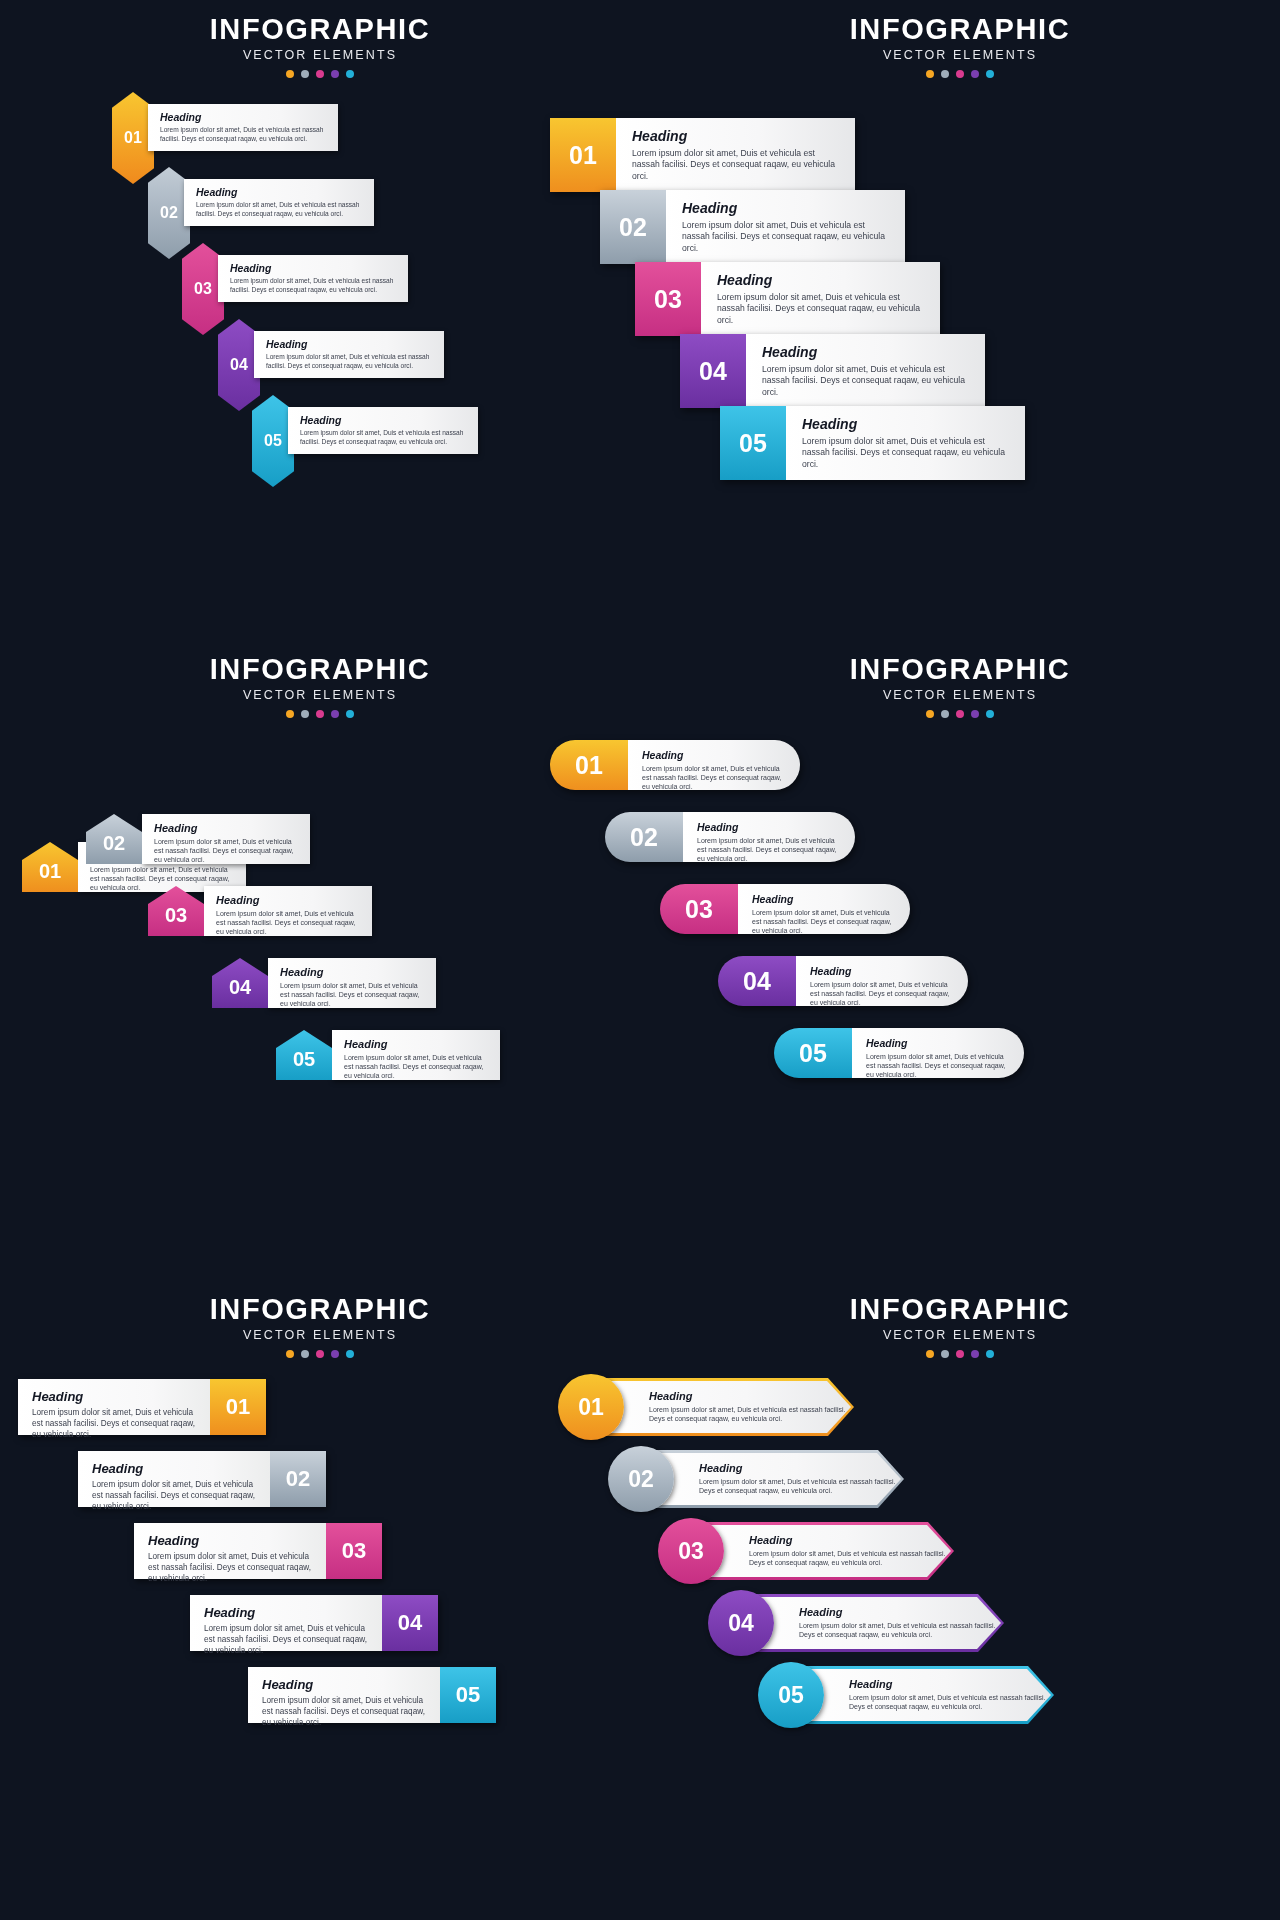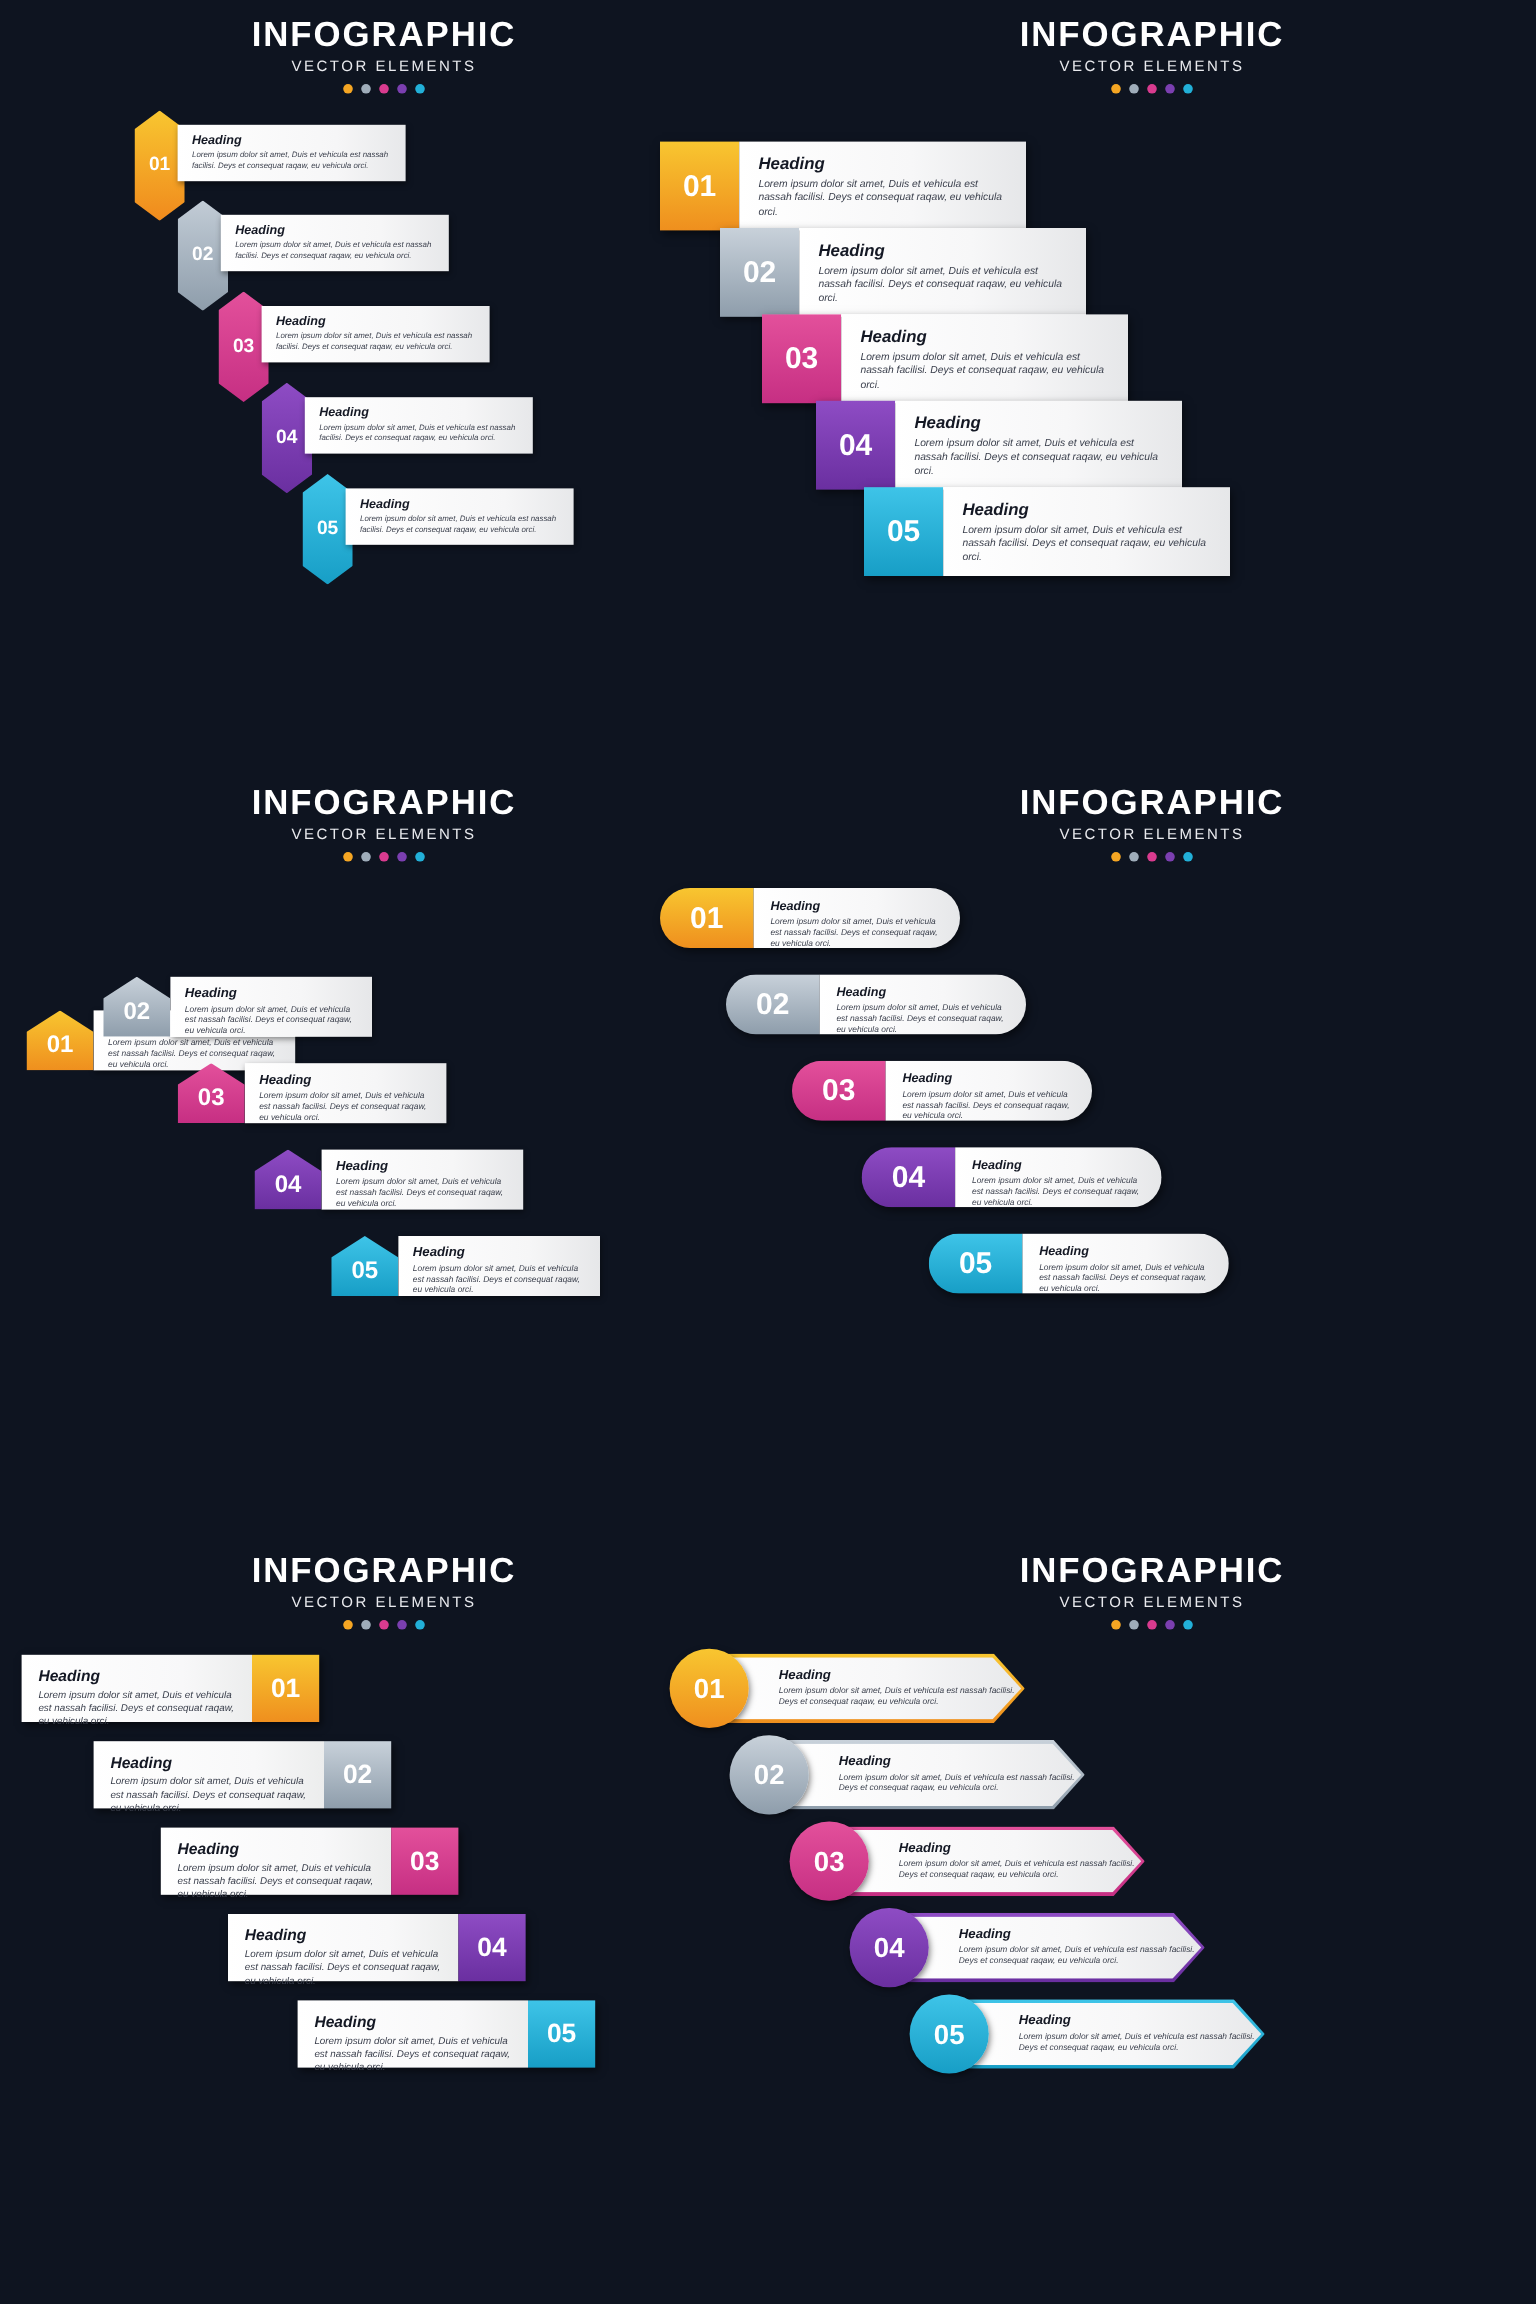--- a/index.html
+++ b/index.html
@@ -26,21 +26,21 @@
     margin-top: 4px; font-weight: normal;
   }
   .dots { margin-top: 8px; display: flex; justify-content: center; gap: 7px; }
   .dots i { width: 8px; height: 8px; border-radius: 50%; display: block; }
 
   
   .heading {
     font-style: italic; font-weight: bold; color: #141824;
   }
   .body {
-    color: #3a3f4c; font-style: italic; line-height: 1.32;
+    color: #3a3f4c; line-height: 1.32;
   }
   .num { font-weight: bold; color: #ffffff; font-style: normal; }
 
   
   .pin { position: absolute; }
   .pin .badge {
     position: absolute; left: 0; top: 0; width: 42px; height: 68px;
     display: flex; align-items: center; justify-content: center;
     color: #fff; font-size: 16px; font-weight: bold;
     clip-path: polygon(50% 0, 100% 17%, 100% 83%, 50% 100%, 0 83%, 0 17%);

